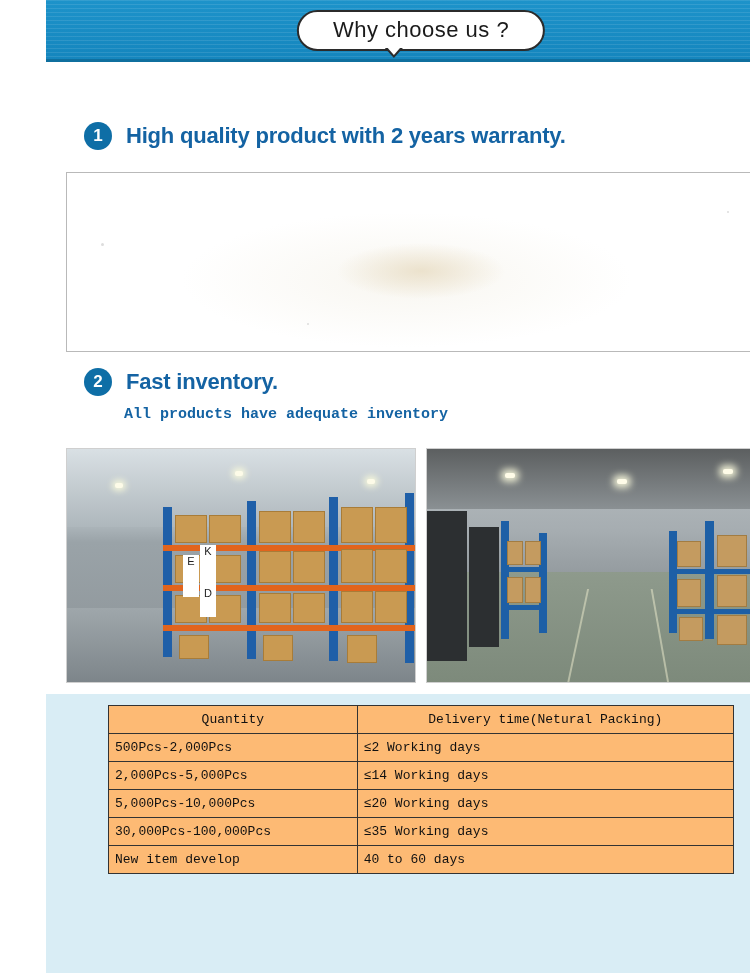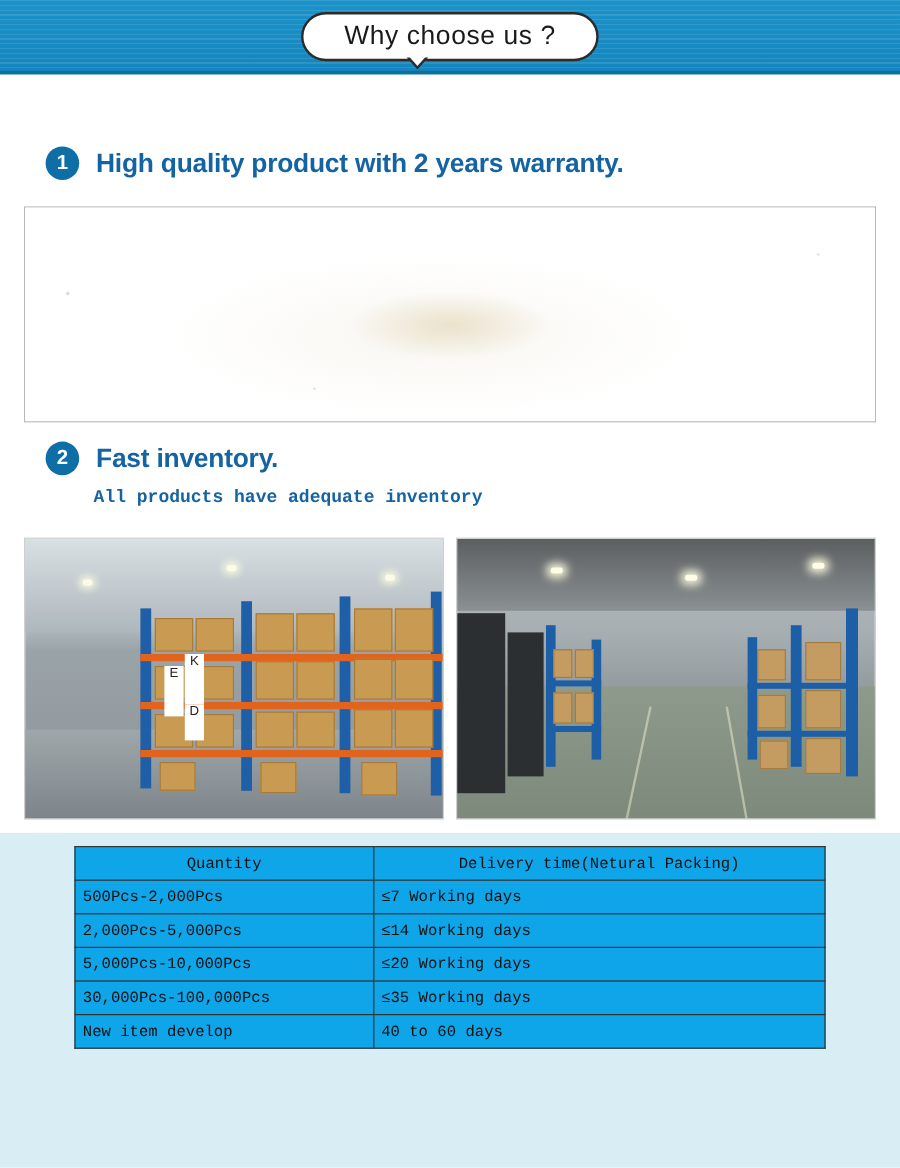--- a/index.html
+++ b/index.html
@@ -11,20 +11,21 @@
     height: 973px;
     background: #ffffff;
     font-family: "Liberation Sans", sans-serif;
     overflow: hidden;
   }
   .page {
     position: relative;
     width: 696px;
     height: 973px;
     background: #ffffff;
+    margin-left: 46px;
   }
 
   
   .banner {
     position: relative;
     width: 750px;
     height: 62px;
     background: #1a8fc7;
     background: linear-gradient(#1d93ca, #1485bd);
     overflow: hidden;
@@ -277,21 +278,21 @@
     width: 750px;
     height: 279px;
     background: #d9edf5;
   }
   table.delivery-table {
     position: absolute;
     left: 62px;
     top: 11px;
     width: 626px;
     border-collapse: collapse;
-    background: #0ea5e9;
+    background: #fdba74;
     font-family: "Liberation Mono", monospace;
   }
   table.delivery-table th,
   table.delivery-table td {
     border: 1px solid #333333;
     font-size: 13px;
     color: #111111;
     height: 27px;
     padding: 0 6px;
     font-weight: normal;
@@ -438,21 +439,21 @@
       </colgroup>
       <thead>
         <tr>
           <th>Quantity</th>
           <th>Delivery time(Netural Packing)</th>
         </tr>
       </thead>
       <tbody>
         <tr>
           <td>500Pcs-2,000Pcs</td>
-          <td>≤7 Working days</td>
+          <td>≤2 Working days</td>
         </tr>
         <tr>
           <td>2,000Pcs-5,000Pcs</td>
           <td>≤14 Working days</td>
         </tr>
         <tr>
           <td>5,000Pcs-10,000Pcs</td>
           <td>≤20 Working days</td>
         </tr>
         <tr>

